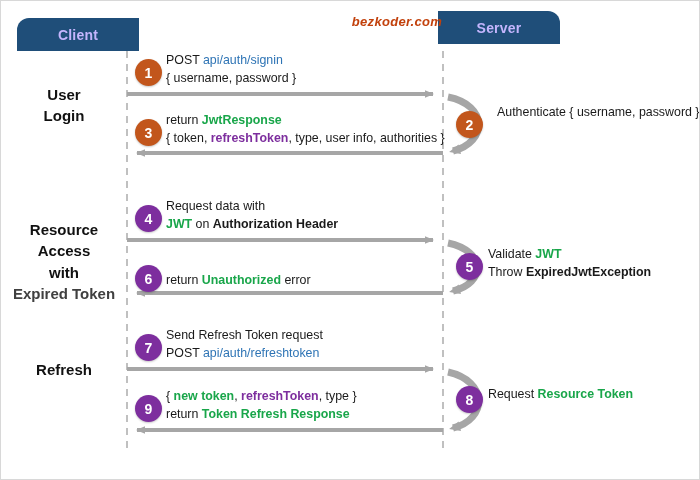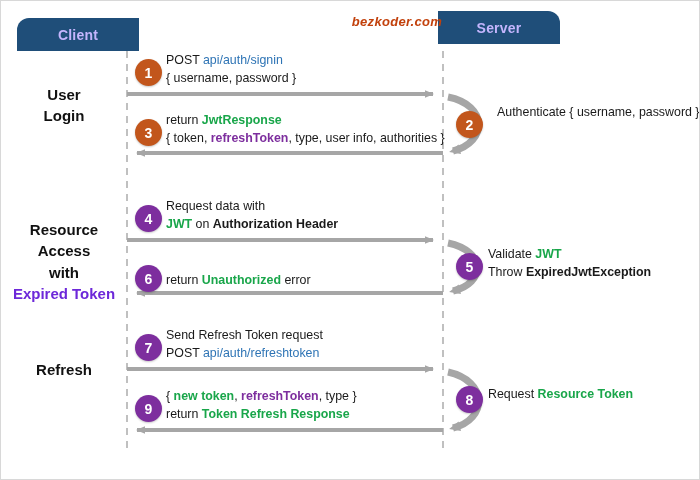--- a/index.html
+++ b/index.html
@@ -23,21 +23,21 @@
   .watermark{
     position:absolute;left:336px;top:13px;width:120px;text-align:center;
     font-size:13px;font-style:italic;font-weight:bold;color:#c2410c;
     letter-spacing:.3px;
   }
 
   .phase{
     position:absolute;left:4px;width:118px;text-align:center;
     font-size:15px;font-weight:bold;color:#111;line-height:1.42;
   }
-  .phase .pl{color:#6d28d9;}
+  .phase .pl{color:#404040;}
 
   .step{position:absolute;}
   .badge{
     position:absolute;width:27px;height:27px;border-radius:50%;
     color:#fff;font-size:14px;font-weight:bold;
     display:flex;align-items:center;justify-content:center;
     box-shadow:0 1px 2px rgba(0,0,0,.22);
   }
   .badge.o{background:#C2561C;}
   .badge.p{background:#7D2E9E;}

